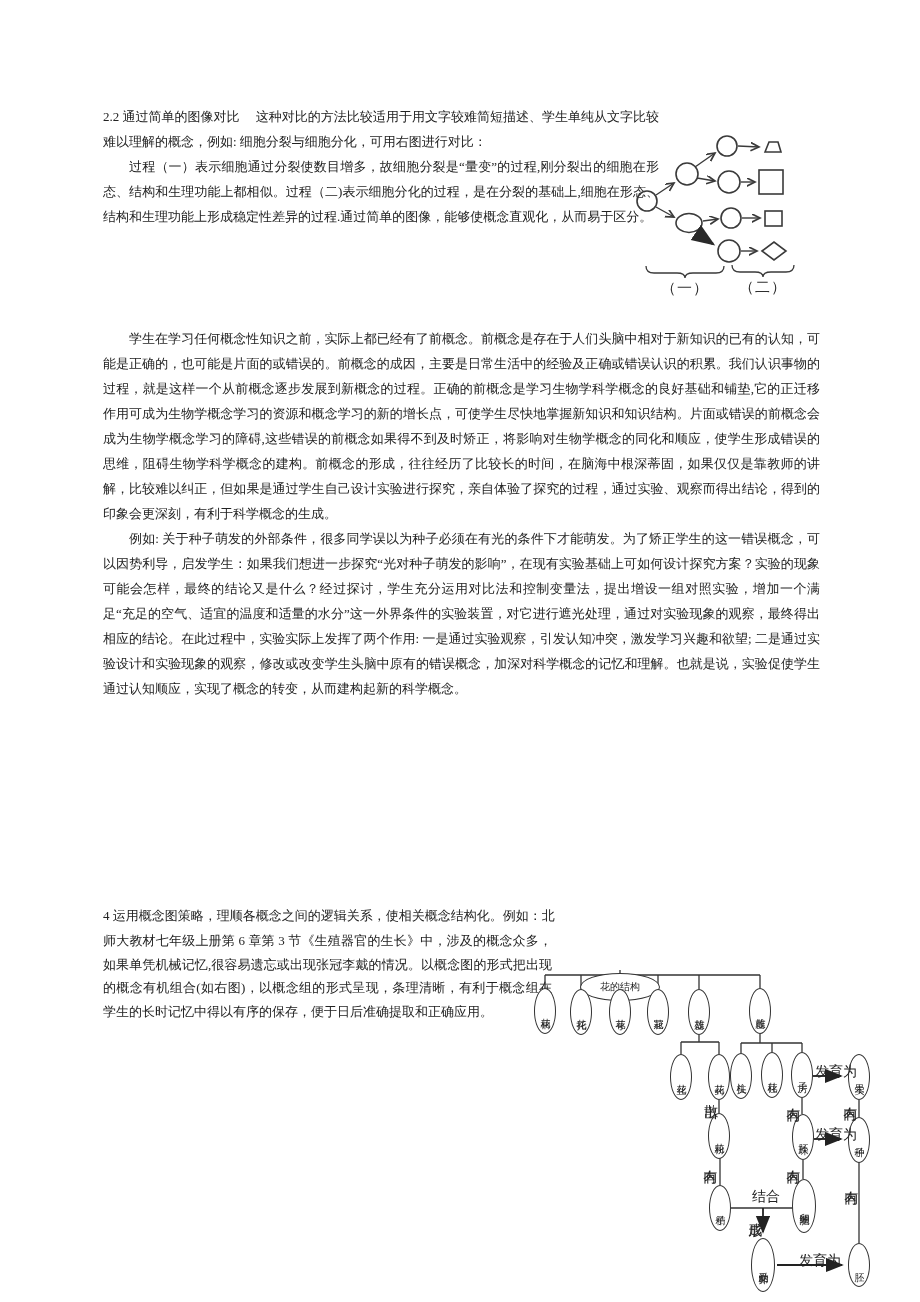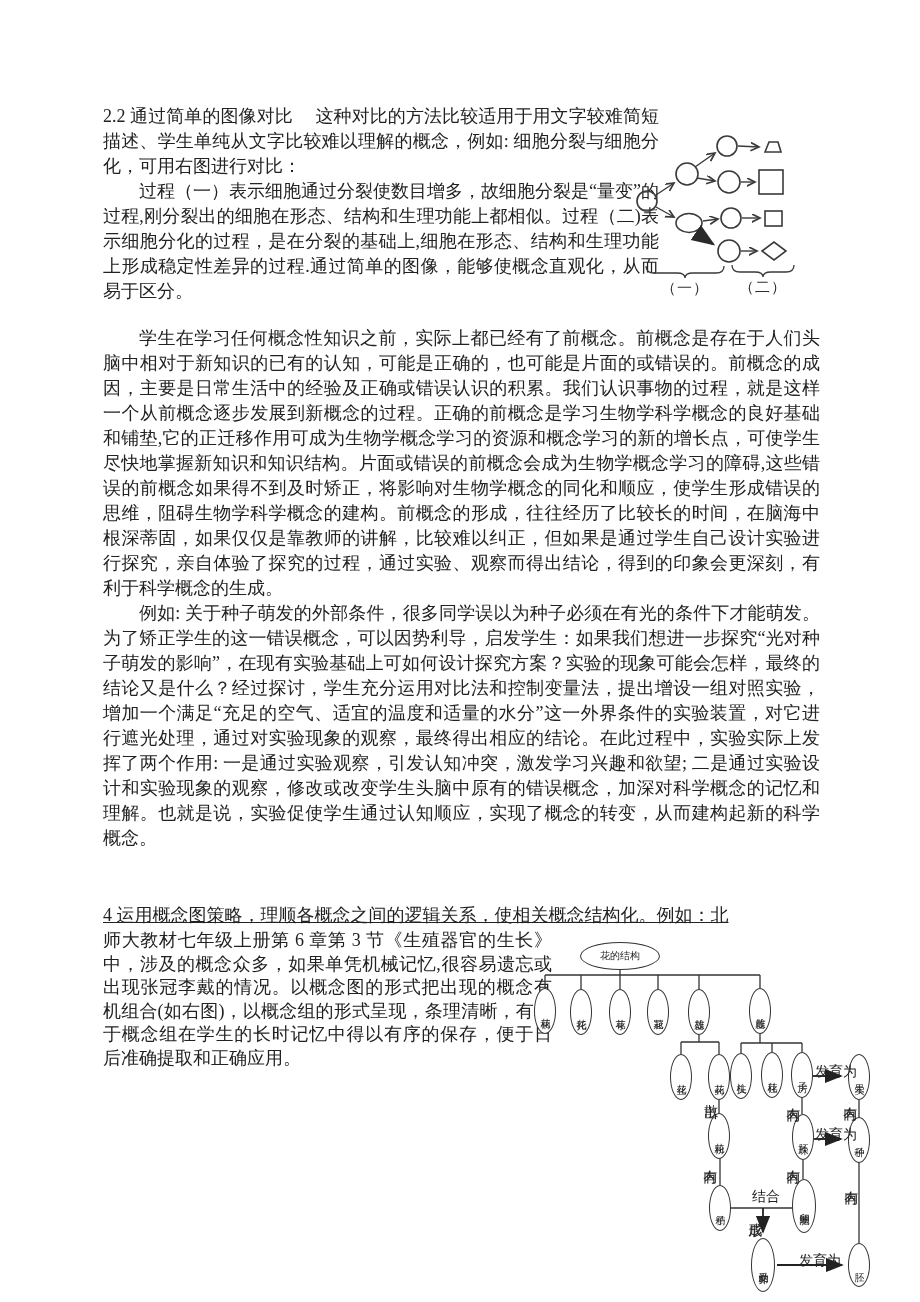--- a/index.html
+++ b/index.html
@@ -4,25 +4,25 @@
 <style>
   html,body{margin:0;padding:0;background:#888;}
   .page{
     position:relative;
     width:920px;height:1302px;
     background:#ffffff;
     overflow:hidden;
     font-family:"Liberation Serif","DejaVu Serif",serif;
     color:#222222;
   }
-  .tb{position:absolute;z-index:2;font-size:18px;line-height:25px;text-align:justify;}
+  .tb{position:absolute;z-index:2;font-size:13px;line-height:25px;text-align:justify;}
   .tb p{margin:0;}
   .tb p.ind{text-indent:2em;}
   .tb4{line-height:23.5px;}
-  .oneline{white-space:nowrap;text-decoration:underline;}
+  .oneline{white-space:nowrap;}
   .watermark{
     position:absolute;z-index:1;
     left:222px;top:596px;
     font-family:"Liberation Sans","DejaVu Sans",sans-serif;
     font-size:52px;letter-spacing:1px;
     color:#c9c9c9;opacity:.85;
     white-space:nowrap;
   }
   .fig{position:absolute;z-index:2;}
   .fig svg{position:absolute;left:0;top:0;}
@@ -35,21 +35,21 @@
     position:absolute;
     border:1.3px solid #333;border-radius:50%;
     display:flex;align-items:center;justify-content:center;
     background:#fff;box-sizing:border-box;
     font-size:10px;color:#222;
   }
   .cm-node.vert{
     writing-mode:vertical-rl;text-orientation:upright;
     letter-spacing:1px;
   }
-  .cm-root{font-size:10px;}
+  .cm-root{font-size:10px;margin-top:31px;}
   .cm-edge-label{
     position:absolute;font-size:14px;color:#222;line-height:1.05;
     background:transparent;white-space:nowrap;
   }
   .cm-edge-label.vert{
     writing-mode:vertical-rl;text-orientation:upright;letter-spacing:0;
   }
 </style>
 </head>
 <body>

